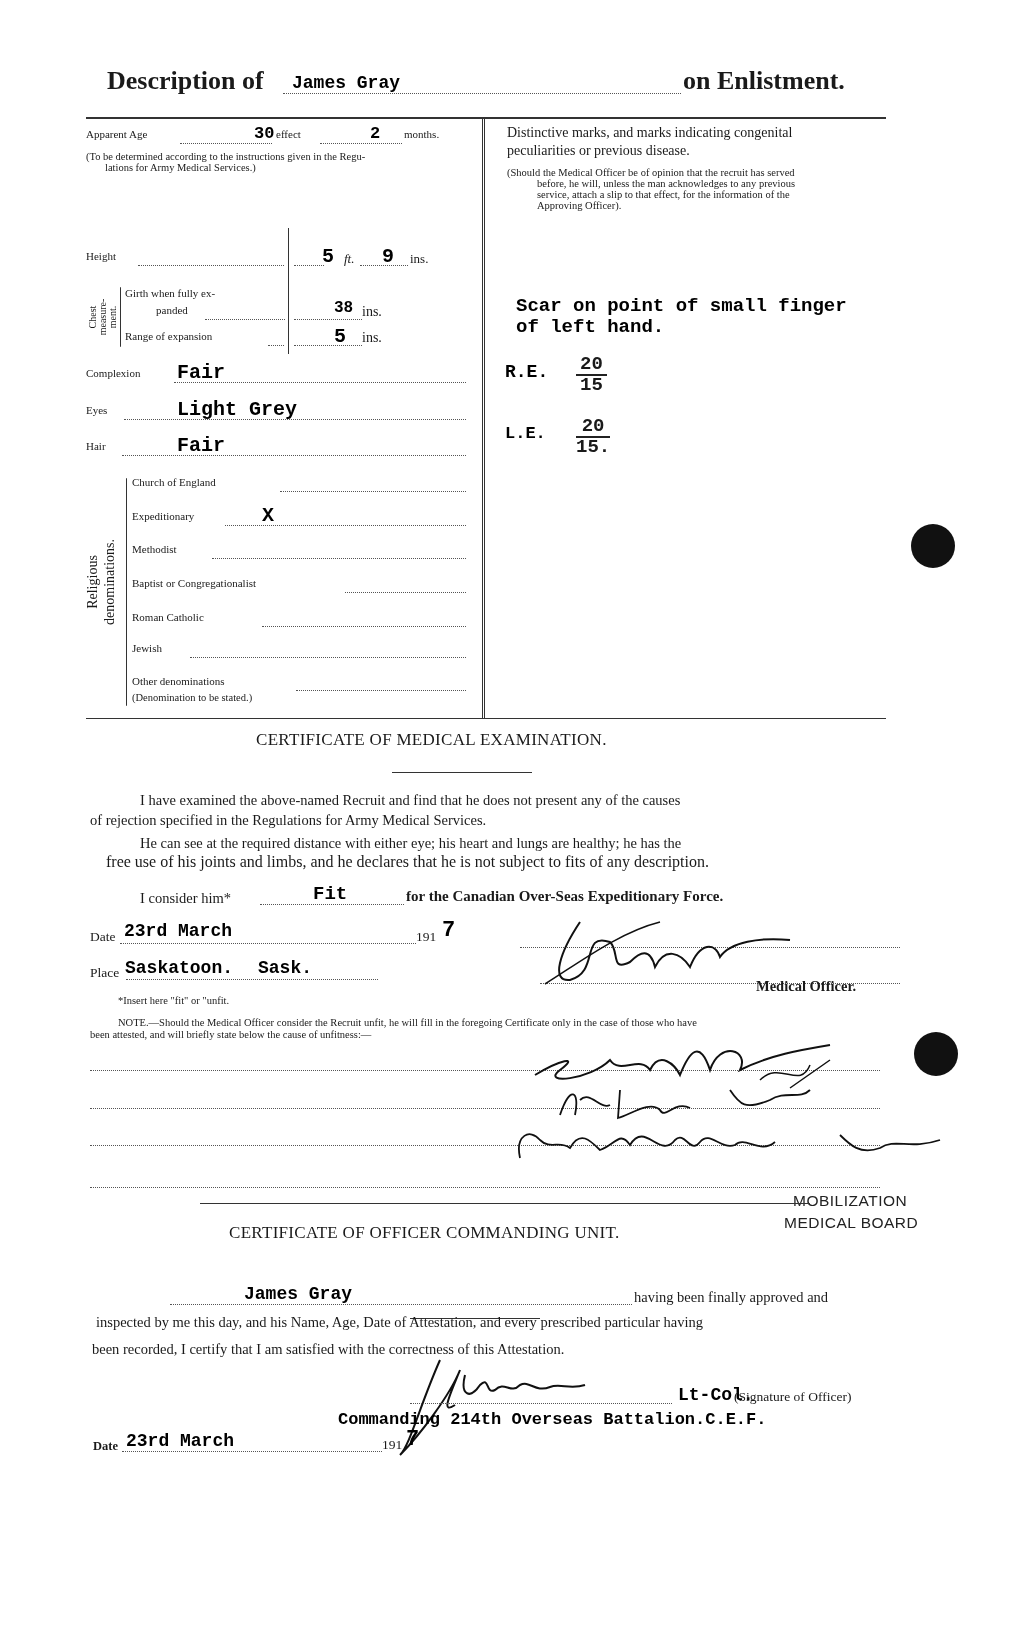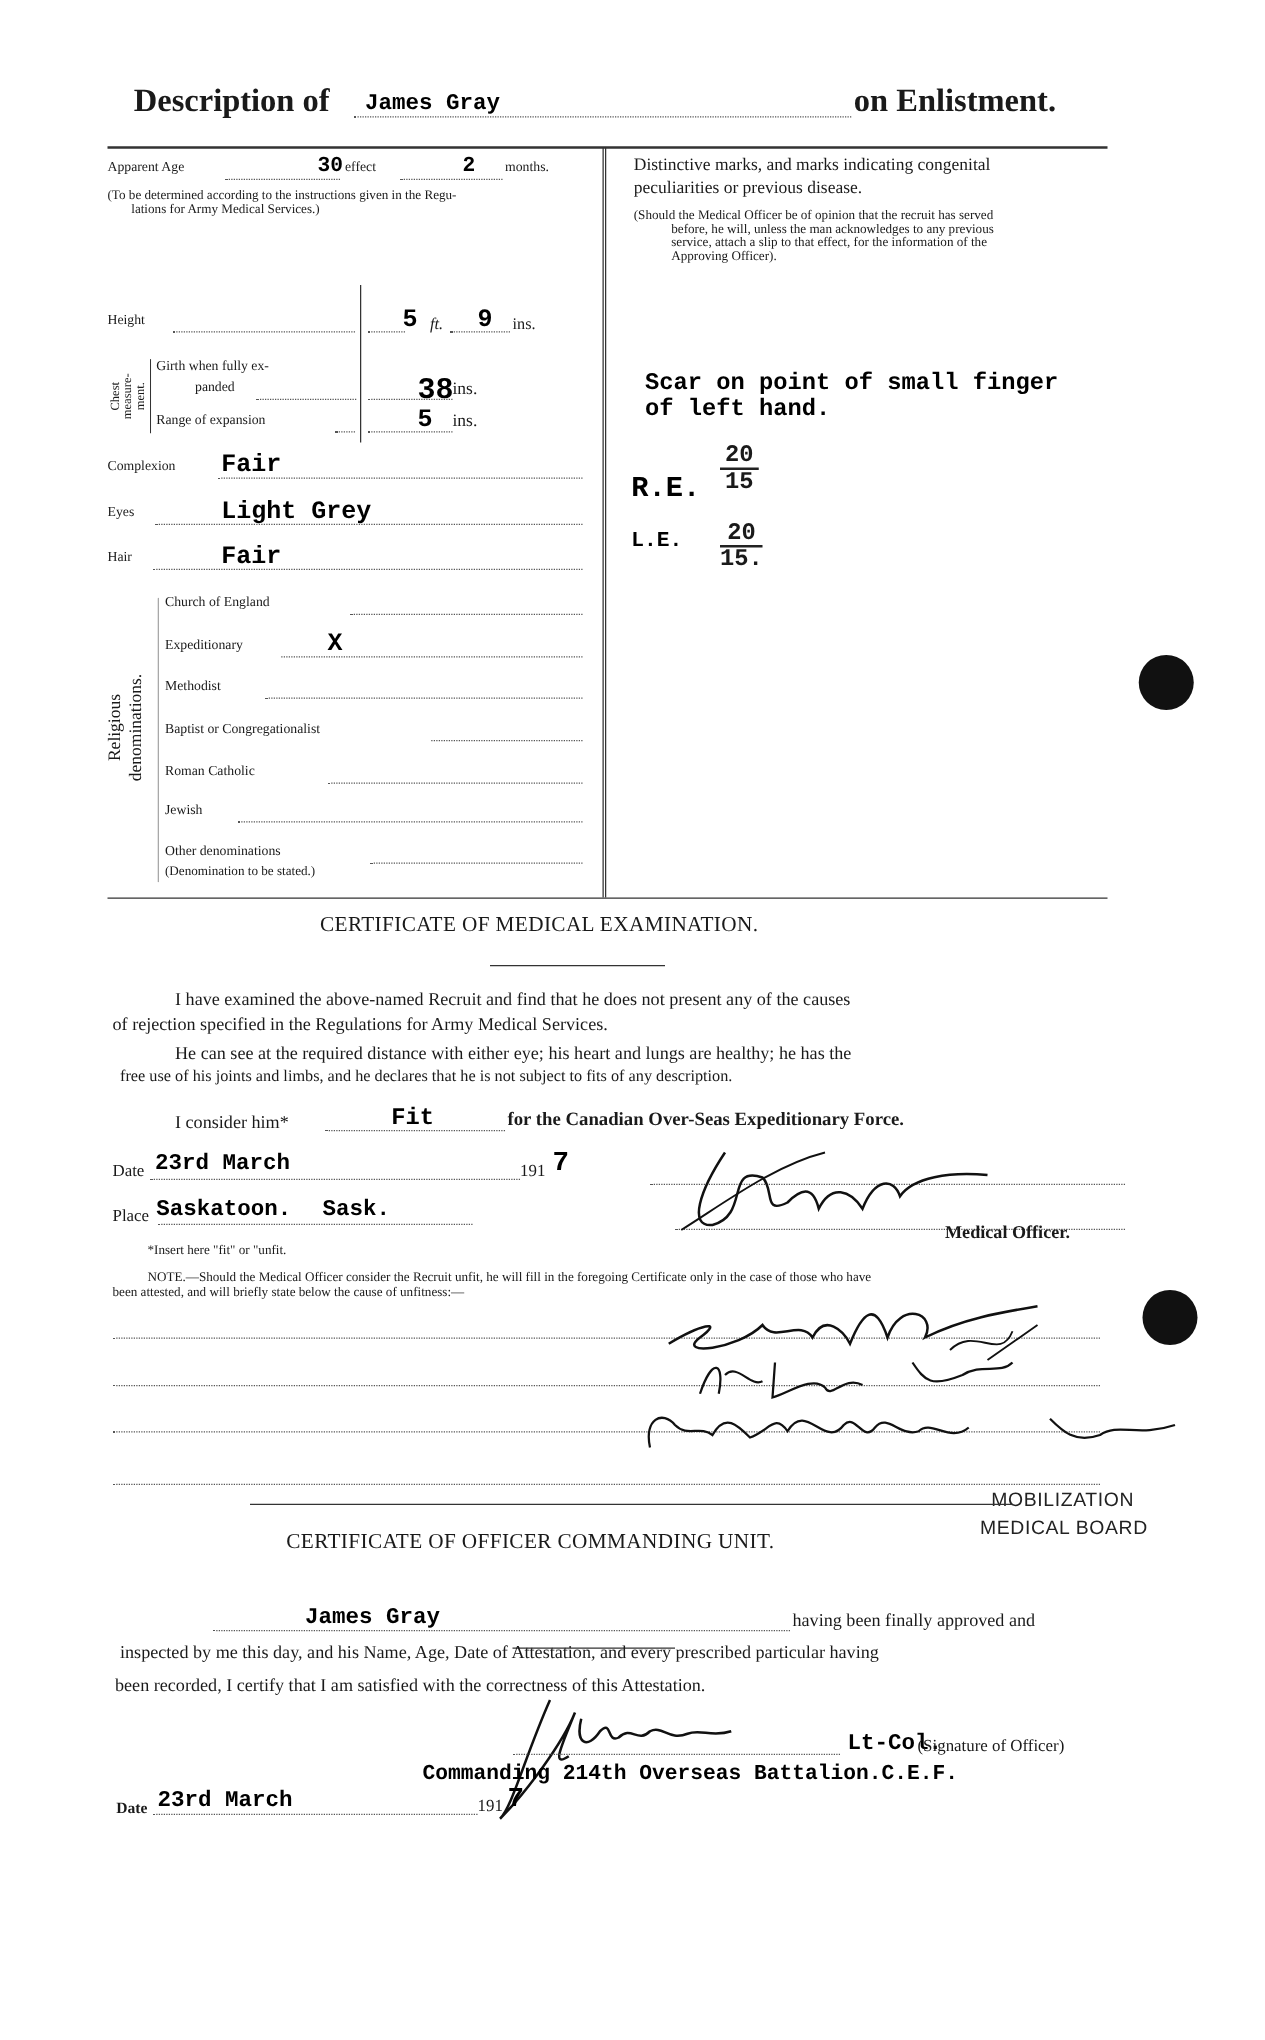--- a/index.html
+++ b/index.html
@@ -62,21 +62,21 @@
 <div class="vert small" style="left:88px; top:345px; font-size:10px; line-height:10px; text-align:center; width:56px;">
   <div>Chest</div>
   <div>measure-</div>
   <div>ment.</div>
 </div>
 <div class="brace" style="left:120px; top:287px; height:60px;"></div>
 <div class="abs label" style="left:125px; top:287px;">Girth when fully ex-</div>
 <div class="abs label" style="left:156px; top:304px;">panded</div>
 <div class="dots" style="left:205px; top:319px; width:80px;"></div>
 <div class="dots" style="left:294px; top:319px; width:68px;"></div>
-<div class="abs type hand" style="left:334px; top:299px; font-size:24px;">38</div>
+<div class="abs type hand" style="left:334px; top:299px; font-size:16px;">38</div>
 <div class="abs label" style="left:362px; top:304px; font-size:14px;">ins.</div>
 <div class="abs label" style="left:125px; top:330px;">Range of expansion</div>
 <div class="dots" style="left:268px; top:345px; width:16px;"></div>
 <div class="dots" style="left:294px; top:345px; width:68px;"></div>
 <div class="abs type hand" style="left:334px; top:325px; font-size:20px;">5</div>
 <div class="abs label" style="left:362px; top:330px; font-size:14px;">ins.</div>
 
 <div class="abs label" style="left:86px; top:367px;">Complexion</div>
 <div class="dots" style="left:174px; top:382px; width:292px;"></div>
 <div class="abs type" style="left:177px; top:361px; font-size:20px;">Fair</div>
@@ -123,21 +123,21 @@
 <div class="abs" style="left:507px; top:125px; font-size:14px;">Distinctive marks, and marks indicating congenital</div>
 <div class="abs" style="left:507px; top:143px; font-size:14px;">peculiarities or previous disease.</div>
 <div class="abs small" style="left:507px; top:167px; font-size:10.5px;">(Should the Medical Officer be of opinion that the recruit has served</div>
 <div class="abs small" style="left:537px; top:178px; font-size:10.5px;">before, he will, unless the man acknowledges to any previous</div>
 <div class="abs small" style="left:537px; top:189px; font-size:10.5px;">service, attach a slip to that effect, for the information of the</div>
 <div class="abs small" style="left:537px; top:200px; font-size:10.5px;">Approving Officer).</div>
 
 <div class="abs type" style="left:516px; top:295px; font-size:19px;">Scar on point of small finger</div>
 <div class="abs type" style="left:516px; top:316px; font-size:19px;">of left hand.</div>
 
-<div class="abs type" style="left:505px; top:378px; font-size:23px;">R.E.</div>
+<div class="abs type" style="left:505px; top:362px; font-size:18px;">R.E.</div>
 <div class="frac" style="left:576px; top:355px;">
   <div class="num">20</div>
   <div>15</div>
 </div>
 
 <div class="abs type" style="left:505px; top:424px; font-size:17px;">L.E.</div>
 <div class="frac" style="left:576px; top:417px;">
   <div class="num">20</div>
   <div>15.</div>
 </div>
@@ -146,21 +146,21 @@
 <div class="hole" style="left:914px; top:1032px;"></div>
 
 <div class="hline" style="left:86px; top:718px; width:800px; border-top-width:1.5px;"></div>
 
 <div class="abs" style="left:256px; top:730px; font-size:17px; letter-spacing:0.3px;">CERTIFICATE OF MEDICAL EXAMINATION.</div>
 <div class="hline" style="left:392px; top:772px; width:140px; border-top-width:1.5px;"></div>
 
 <div class="abs" style="left:140px; top:792px; font-size:14.5px;">I have examined the above-named Recruit and find that he does not present any of the causes</div>
 <div class="abs" style="left:90px; top:812px; font-size:14.5px;">of rejection specified in the Regulations for Army Medical Services.</div>
 <div class="abs" style="left:140px; top:835px; font-size:14.5px;">He can see at the required distance with either eye; his heart and lungs are healthy; he has the</div>
-<div class="abs" style="left:96px; top:853px; font-size:13px;">free use of his joints and limbs, and he declares that he is not subject to fits of any description.</div>
+<div class="abs" style="left:106px; top:853px; font-size:16px;">free use of his joints and limbs, and he declares that he is not subject to fits of any description.</div>
 
 <div class="abs" style="left:140px; top:890px; font-size:14.5px;">I consider him*</div>
 <div class="dots" style="left:260px; top:904px; width:144px;"></div>
 <div class="abs type" style="left:313px; top:883px; font-size:19px;">Fit</div>
 <div class="abs" style="left:406px; top:888px; font-size:15px; font-weight:bold;"><span>for the Canadian Over-Seas Expeditionary Force.</span></div>
 
 <div class="abs" style="left:90px; top:929px; font-size:13.5px;">Date</div>
 <div class="dots" style="left:120px; top:943px; width:296px;"></div>
 <div class="abs type" style="left:124px; top:921px; font-size:18px;">23rd March</div>
 <div class="abs" style="left:416px; top:929px; font-size:13.5px;">191</div>

